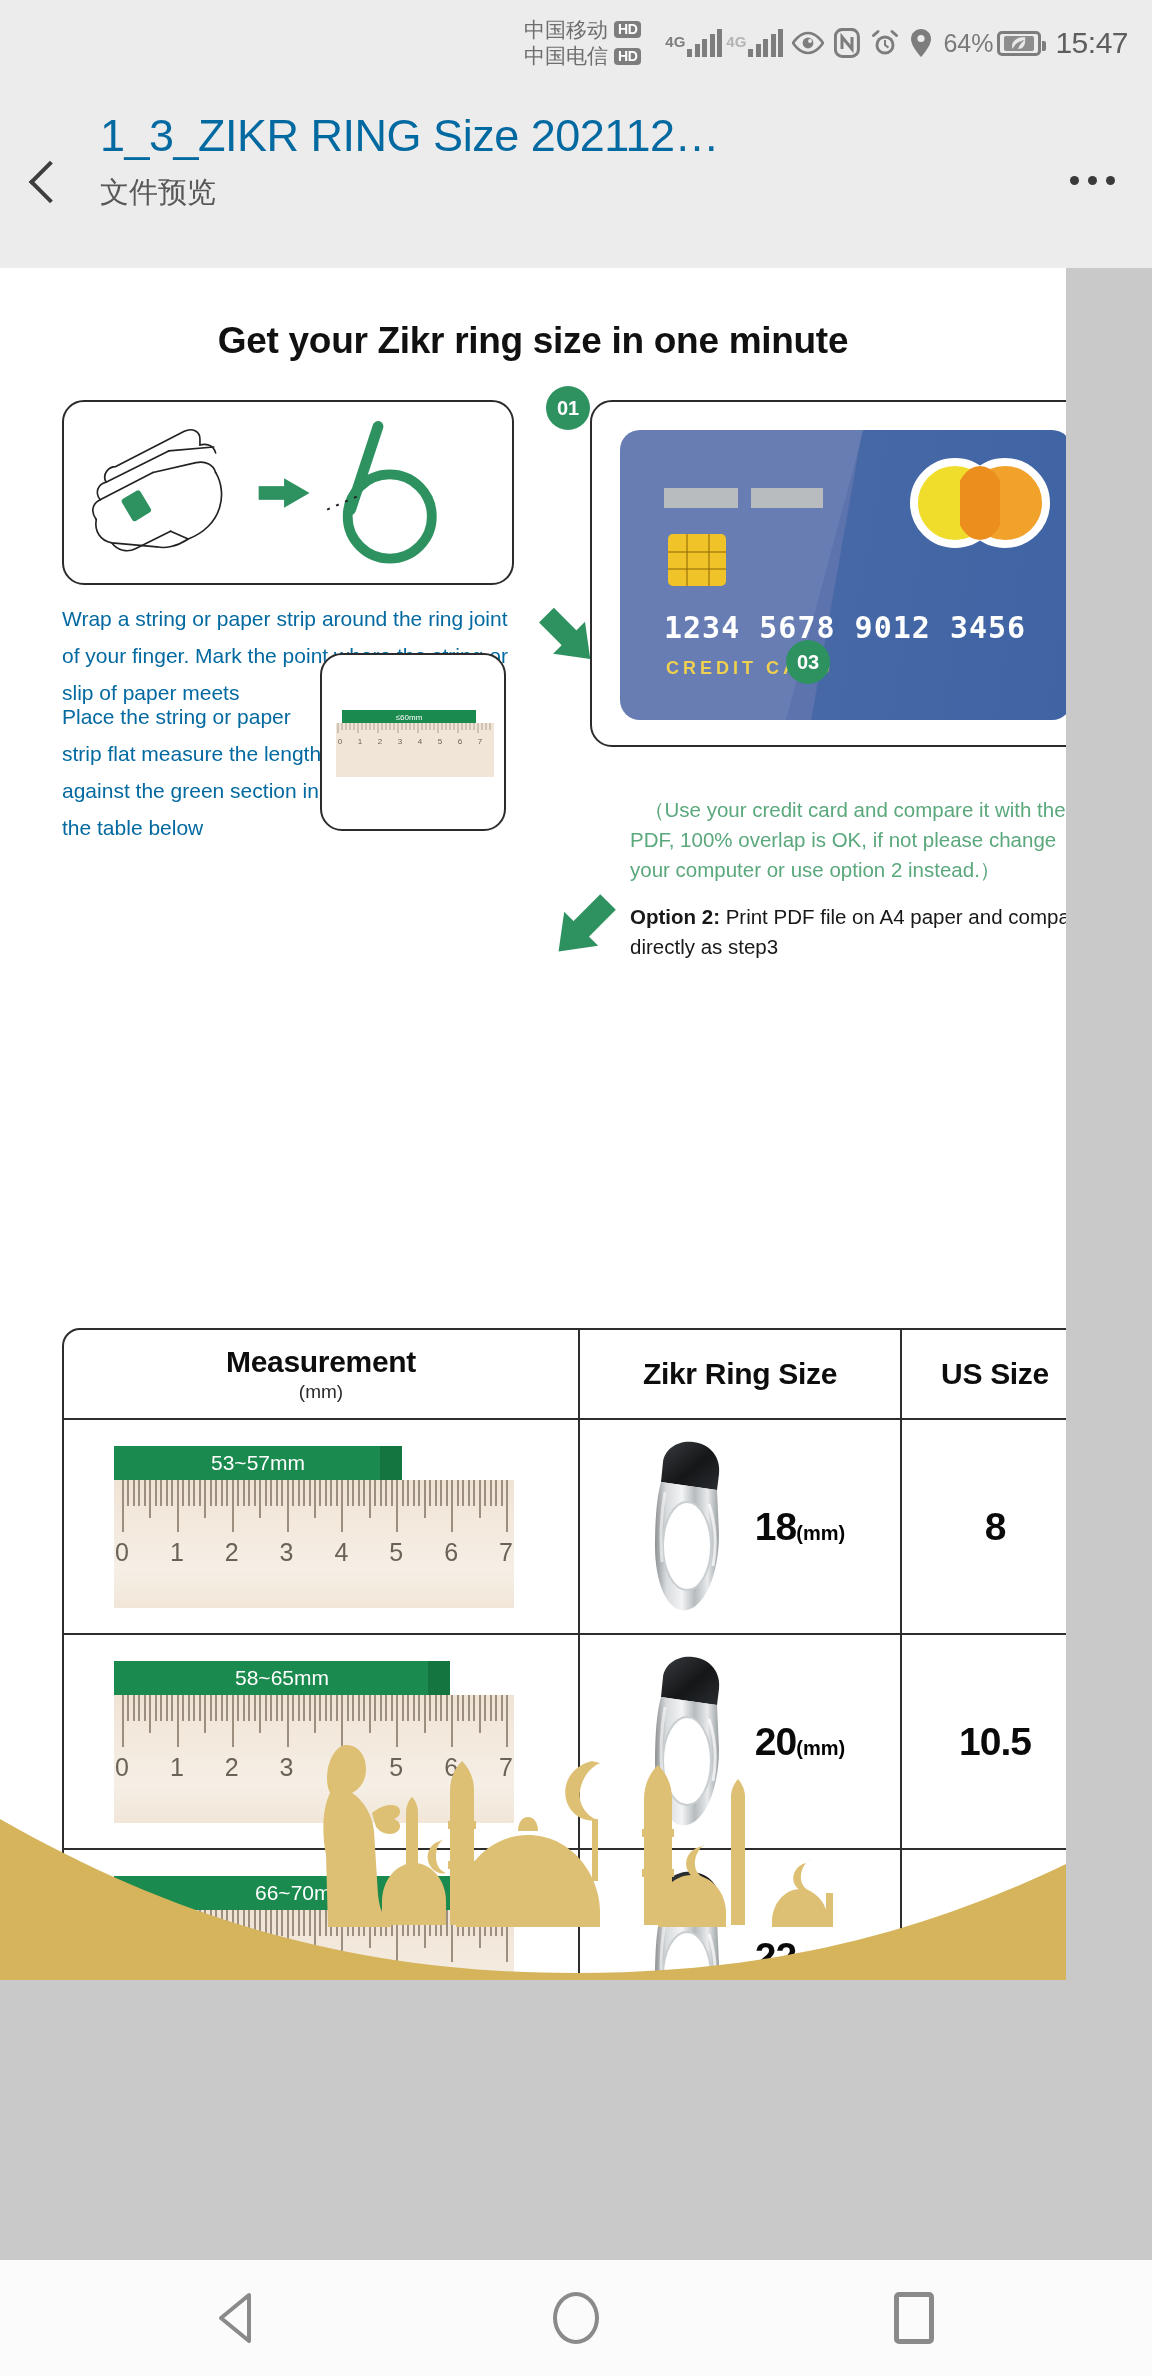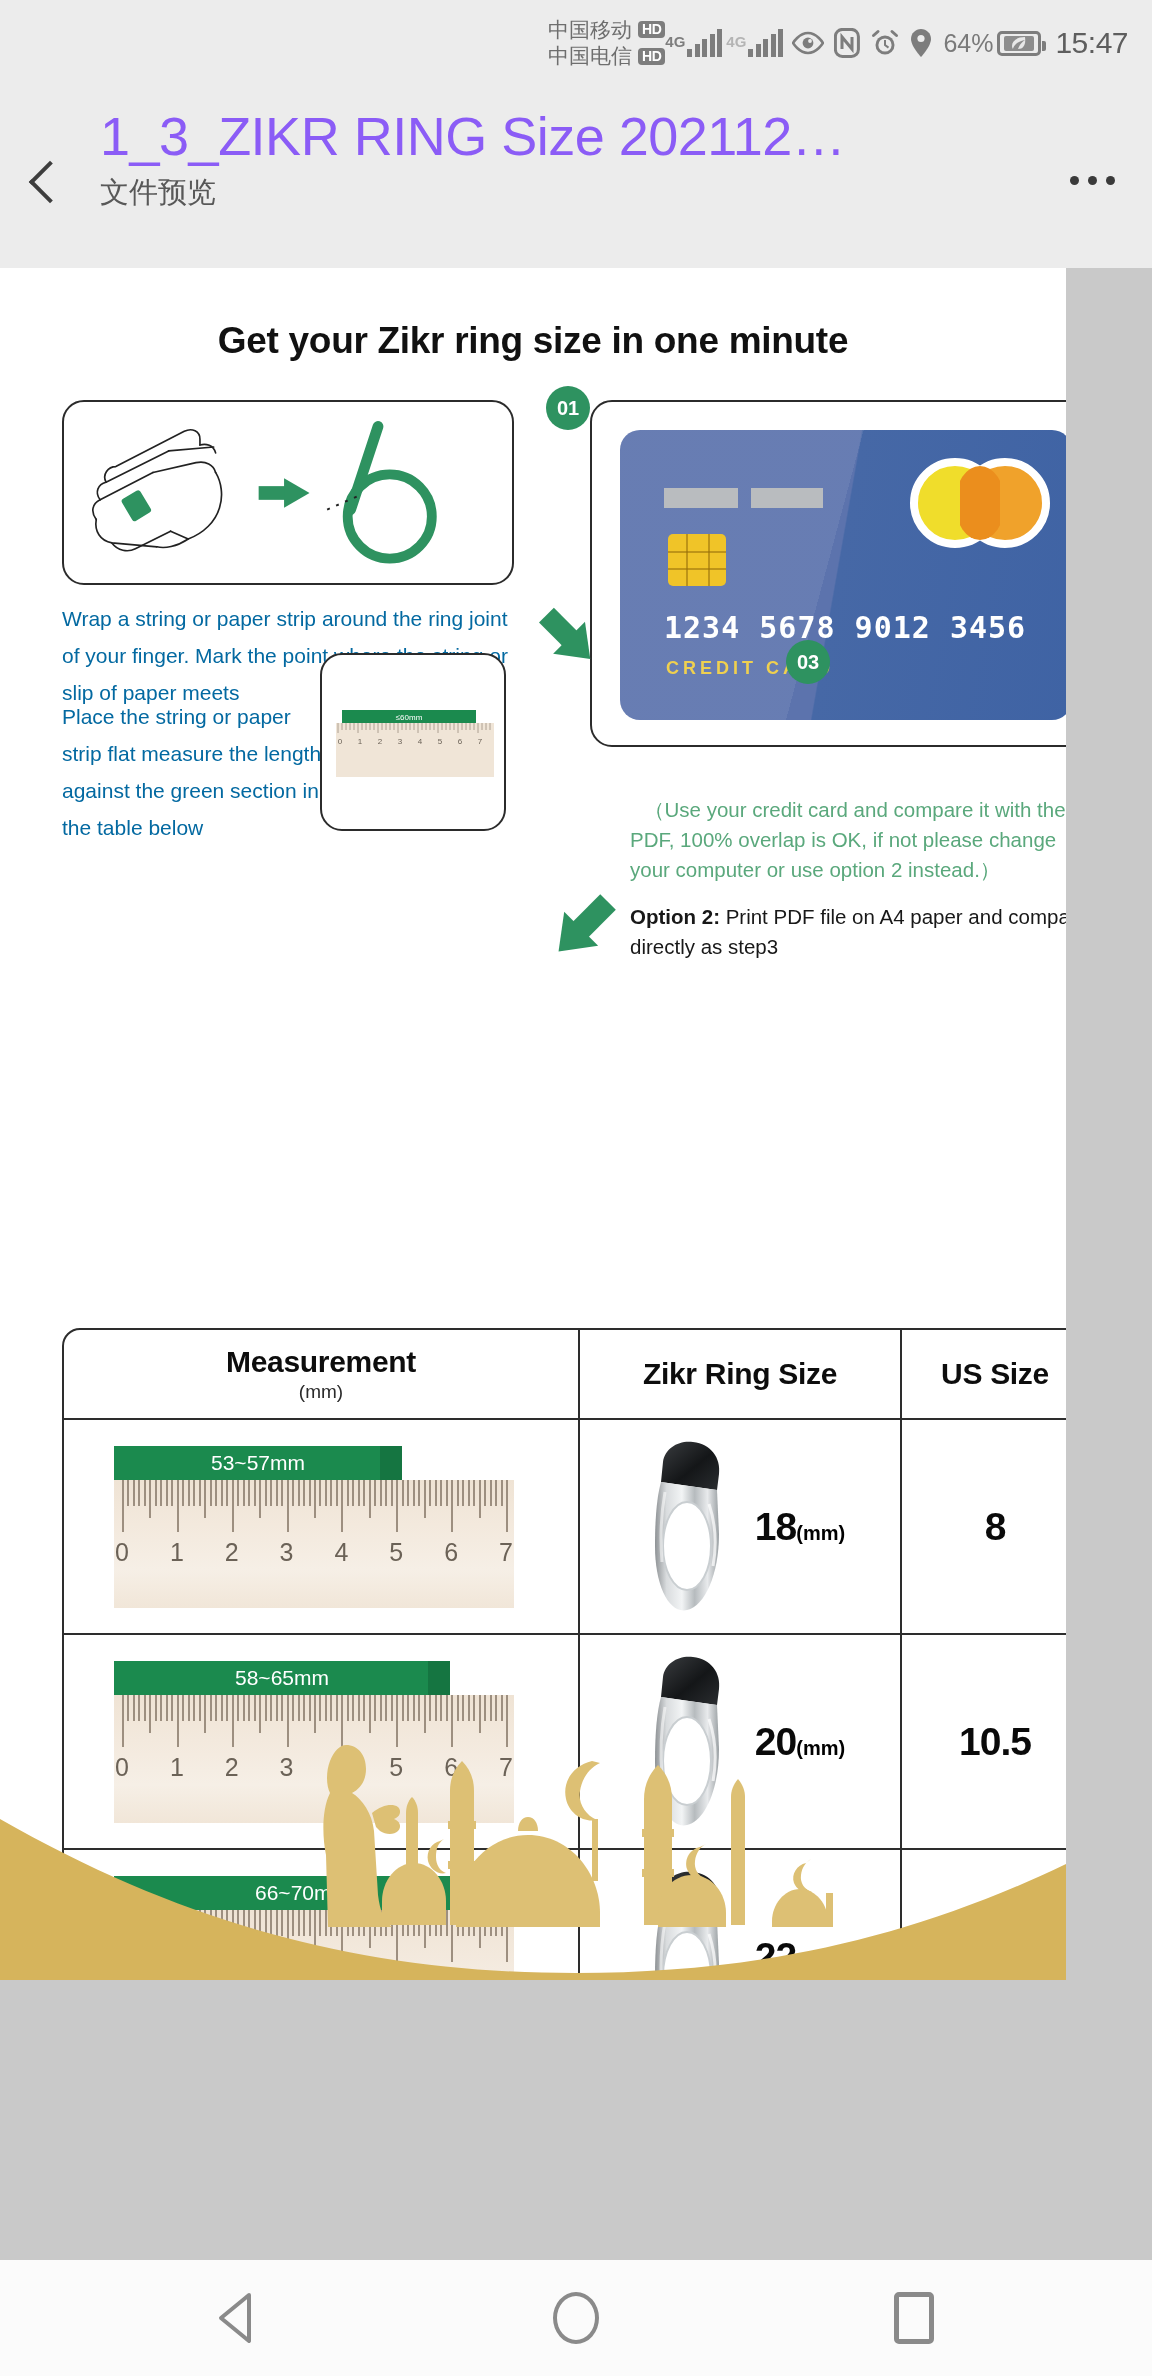--- a/index.html
+++ b/index.html
@@ -13,21 +13,21 @@
 
   
   .statusbar {
     position: absolute; top: 0; left: 0; width: 1152px; height: 86px;
     background: #ececec;
     display: flex; align-items: center; justify-content: flex-end;
     padding-right: 24px;
   }
   .carriers {
     display: flex; flex-direction: column; justify-content: center;
-    font-size: 21px; color: #6e6e6e; line-height: 1.25; margin-right: 0;
+    font-size: 21px; color: #6e6e6e; line-height: 1.25; margin-right: 24px;
   }
   .carrier-row { display: flex; align-items: center; gap: 6px; white-space: nowrap; }
   .hd-badge {
     font-size: 14px; font-weight: bold; color: #ffffff; background: #7d7d7d;
     border-radius: 4px; padding: 0px 4px; line-height: 17px; letter-spacing: -0.5px;
   }
   .sig-group { display: flex; align-items: center; margin-right: 4px; }
   .sig-label { font-size: 15px; color: #7d7d7d; font-weight: bold; align-self: flex-start; margin-top:4px;}
   .sig-label.dim { color: #b4b4b4; }
   .bars { display: flex; align-items: flex-end; gap: 2.5px; height: 28px; margin-left: 2px; }
@@ -57,21 +57,21 @@
   .back-btn {
     width: 100px; height: 182px; display: flex; align-items: center; justify-content: center;
     padding-top: 10px;
   }
   .chev {
     width: 30px; height: 30px; border-left: 4px solid #3d3d3d; border-bottom: 4px solid #3d3d3d;
     transform: rotate(45deg);
   }
   .title-wrap { flex: 1; padding-top: 20px; min-width:0; }
   .doc-title {
-    font-size: 54px; color: #8b5cf6; white-space: nowrap; overflow: hidden;
+    font-size: 45px; color: #0369a1; white-space: nowrap; overflow: hidden;
     text-overflow: ellipsis; line-height: 60px; letter-spacing: -0.5px;
   }
   .doc-sub { font-size: 29px; color: #585858; margin-top: 6px; line-height: 40px; }
   .more-btn {
     width: 120px; height: 182px; display:flex; align-items:center; justify-content:center;
     padding-top: 6px;
   }
   .more-dots { display:flex; gap:9px; }
   .more-dots i { width:9px; height:9px; border-radius:50%; background:#3a3a3a; display:block; }
 

